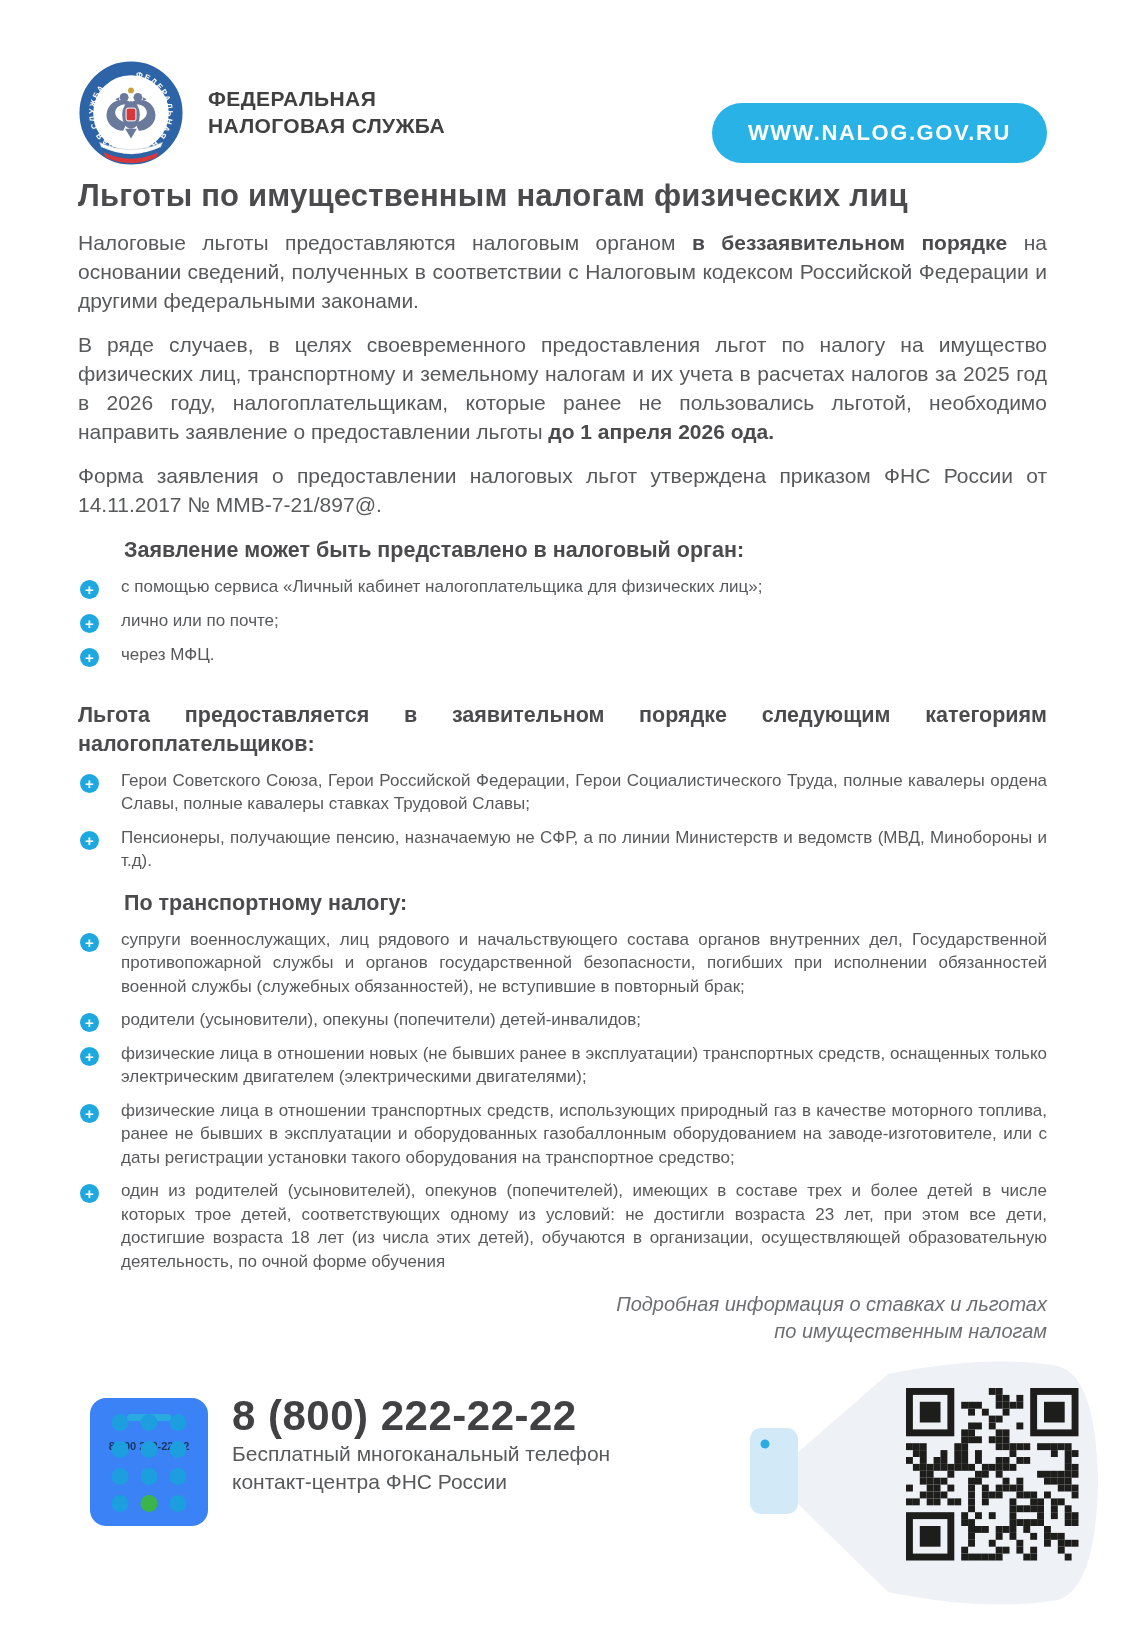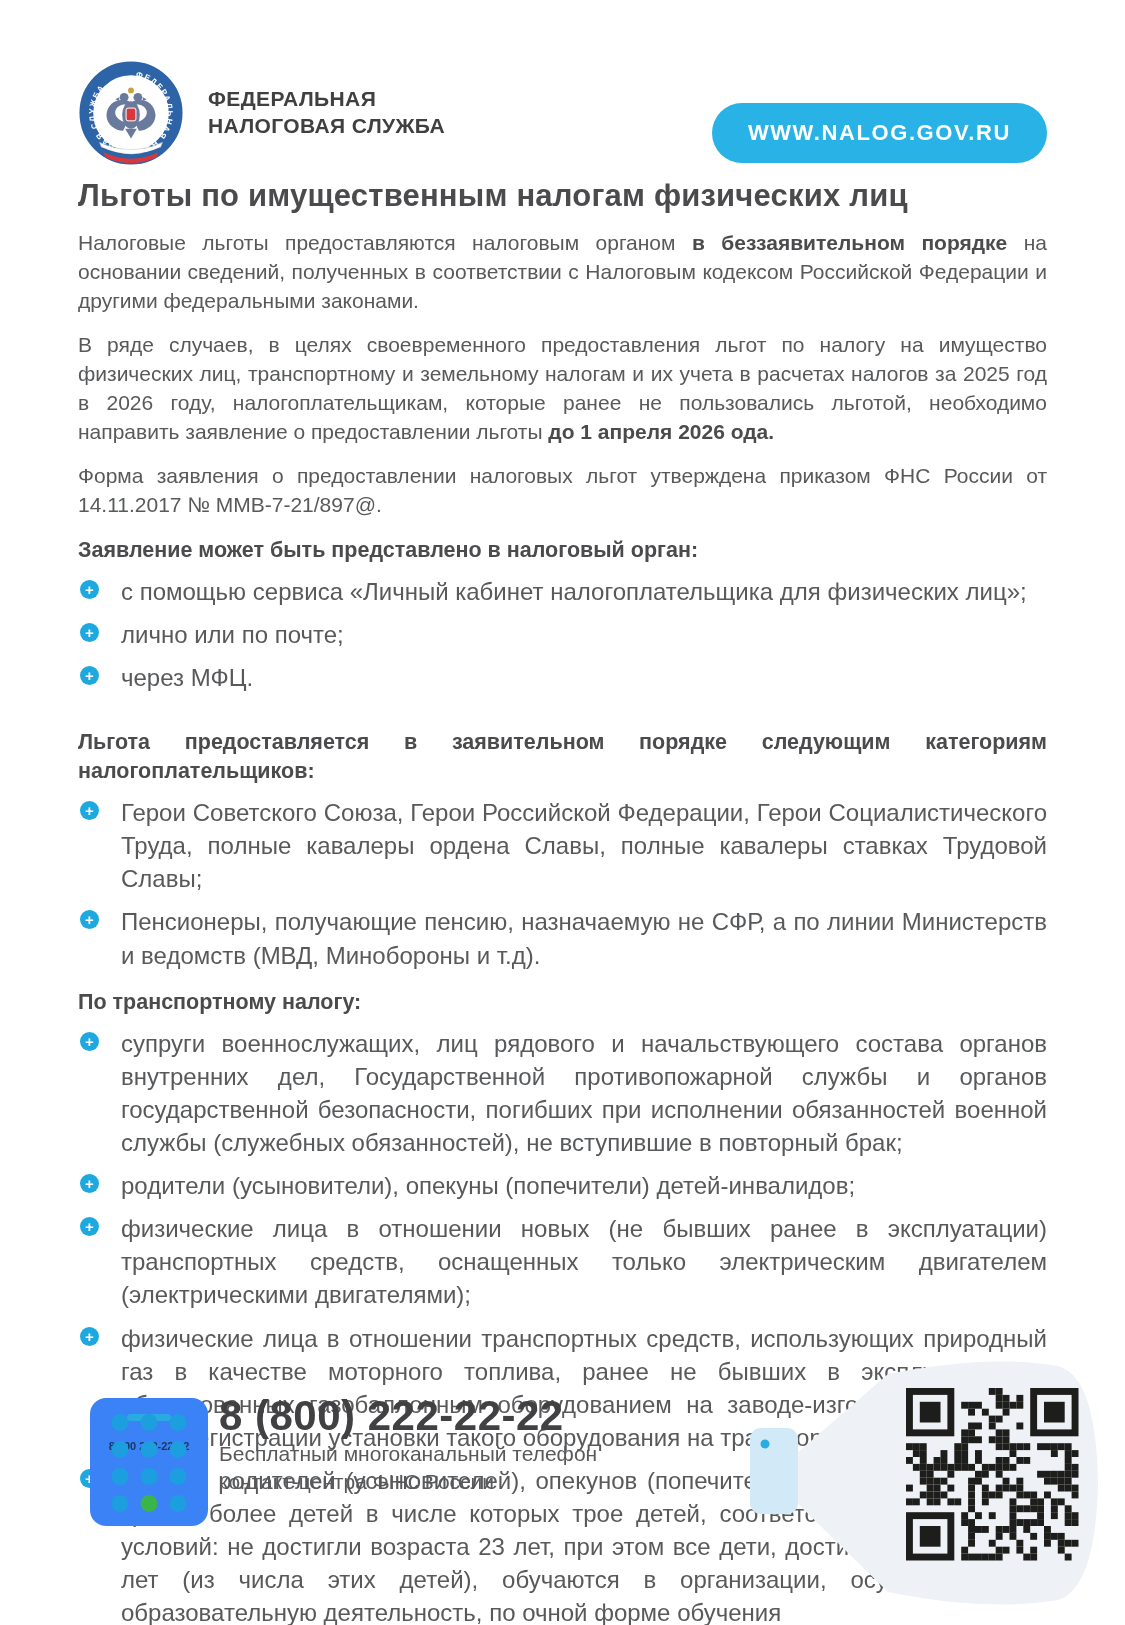--- a/index.html
+++ b/index.html
@@ -38,32 +38,32 @@
   .para {
     margin-top:15px;
     font-size:21px; line-height:1.38; text-align:justify;
   }
   .para b { color:#4b4b4d;margin-top:40px; }
   .sec-heading {
     margin-top:34px;
     font-size:21.5px; font-weight:bold; color:#4b4b4d;
     line-height:1.35; text-align:justify;
   }
-  .sec-heading.tight { margin-top:16px; }
+  .sec-heading.tight { margin-top:16px;margin-left:46px; }
 
   ul.bullets { list-style:none; margin-top:8px; }
   ul.bullets li { display:flex; align-items:flex-start; margin:10px 0; }
   .plus-icon {
     flex:0 0 auto; width:19px; height:19px; border-radius:50%;
     background:#1ea8e0; margin:5px 22px 0 2px;
     color:#ffffff; font-weight:bold; font-size:15px; line-height:19px;
     text-align:center;
   }
   .plus-icon::before { content:"+"; }
-  .li-text { font-size:24px; line-height:1.38; text-align:justify; flex:1; }
+  .li-text { font-size:17px; line-height:1.38; text-align:justify; flex:1; }
 
   .note {
     margin-top:18px;
     text-align:right; font-style:italic;
     font-size:20px; line-height:1.35; color:#6d6e71;
   }
 
   
   .phone-illustration {
     position:absolute; left:90px; top:1398px;
@@ -79,21 +79,21 @@
     text-align:center; font-size:11px; font-weight:bold; color:#17375e;
     letter-spacing:0px;
   }
   .keypad {
     position:absolute; left:50%; bottom:14px; transform:translateX(-50%);
     display:grid; grid-template-columns:repeat(3,17px); gap:10px 12px;
   }
   .keypad span { width:17px; height:17px; border-radius:50%; background:#1d9ede; }
   .keypad span.green { background:#39b54a; }
 
-  .phone-contact { position:absolute; left:219px; top:1392px; }
+  .phone-contact { position:absolute; left:232px; top:1392px; }
   .phone-number {
     font-size:42px; font-weight:bold; color:#414042; letter-spacing:0.5px;
   }
   .phone-caption { margin-top:0; font-size:21px; line-height:1.32; color:#58595b; }
 
   .qr-group { position:absolute; left:738px; top:1352px; width:372px; height:268px; }
   .qr-group svg { width:100%; height:100%; }
 </style>
 </head>
 <body>

